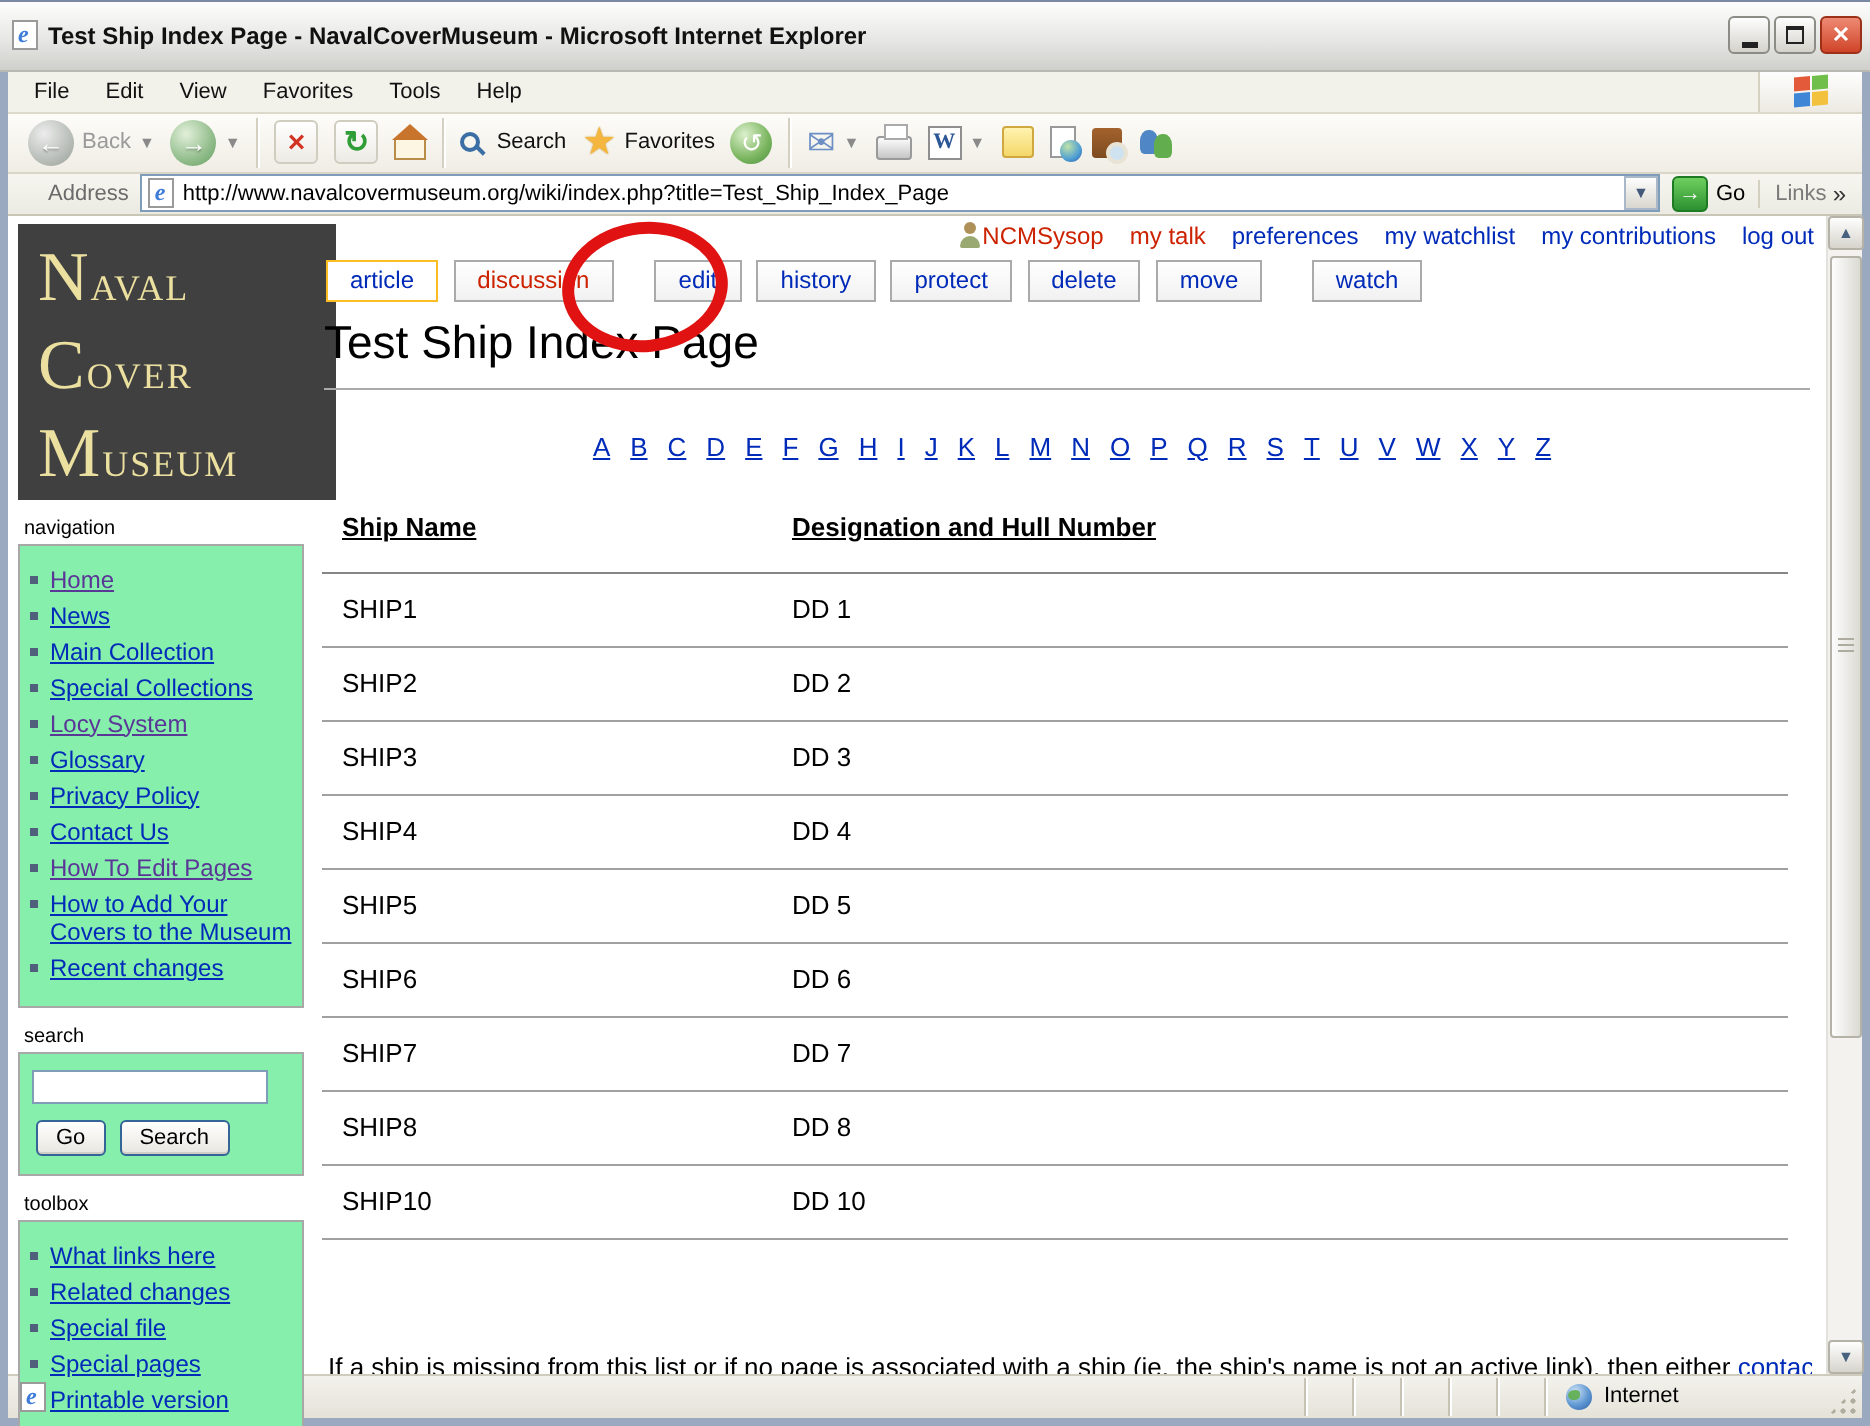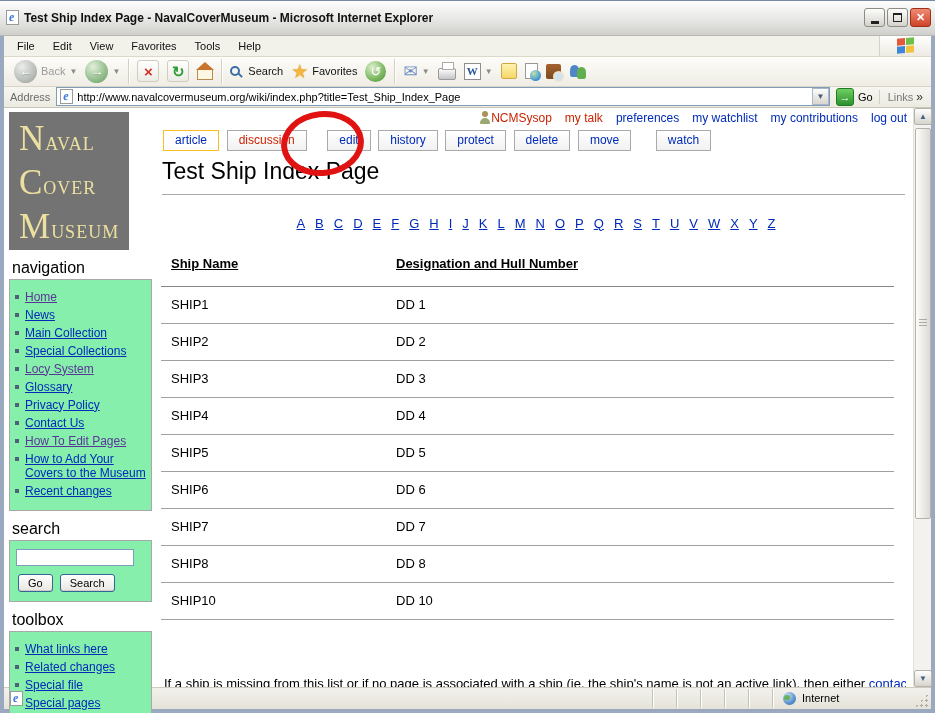--- a/index.html
+++ b/index.html
@@ -62,43 +62,43 @@
   .research-icon { width:15px; height:15px; background:linear-gradient(#a3622d,#7d4a1f); border-radius:2px; position:relative; }
   .research-icon::after { content:""; position:absolute; width:7px; height:7px; border:2px solid #e8e3d5; border-radius:50%; right:-3px; bottom:-3px; background:#cfe2f0; }
   .msn-icon { position:relative; width:20px; height:17px; }
   .msn-icon i { position:absolute; width:9px; height:12px; border-radius:45% 45% 25% 25%; }
   .msn-icon i:first-child { left:1px; top:2px; background:#4f86c6; }
   .msn-icon i:last-child { left:8px; top:4px; background:#62ae4e; }
 
   
   .addressbar { height:23px; background:linear-gradient(#f6f5f0,#ecebe2); border-bottom:1px solid #c9c6b8;
                 display:flex; align-items:center; padding:0 6px; gap:6px; font-size:11px; }
-  .addr-label { color:#6b6b6b; }
+  .addr-label { color:#6b6b6b;margin-left:14px; }
   .addr-field { flex:1; height:19px; background:#fff; border:1px solid #7f9db9; display:flex; align-items:center; gap:4px; padding-left:3px; }
   .addr-url { flex:1; color:#000; white-space:nowrap; overflow:hidden; }
   .addr-dd { width:17px; height:17px; border:1px solid #a9b8c8; background:linear-gradient(#fdfdfd,#d8d6ce); color:#44587a; font-size:8px; text-align:center; line-height:15px; }
   .page-e { width:13px; height:15px; background:#fff; border:1px solid #9a9a9a; position:relative; flex:none; }
   .page-e::after { content:"e"; position:absolute; left:2px; top:-1px; color:#3f7bd9; font:italic bold 12px "Liberation Serif", serif; }
   .go-btn { display:flex; align-items:center; gap:4px; }
   .go-icon { width:18px; height:18px; border:1px solid #1f7a24; border-radius:3px; background:linear-gradient(#6fcf5f,#2c9130);
              color:#fff; font-weight:bold; text-align:center; line-height:16px; font-size:11px; }
   .go-icon::after { content:"→"; }
   .links-group { display:flex; align-items:center; gap:3px; color:#7a7a7a; padding:0 2px 0 8px; border-left:1px solid #d3d0c2; }
   .chev:after { content:"»"; color:#333; font-size:12px; }
 
   
   .viewport { height:579px; display:flex; background:#fff; position:relative; }
 
   
   .sidebar { width:155px; flex:none; padding-top:4px; font-size:12px; }
-  .logo { width:120px; height:138px; background:#737373; margin-left:5px; padding:6px 0 0 10px; cursor:pointer; }
+  .logo { width:159px; height:138px; background:#404040; margin-left:5px; padding:6px 0 0 10px; cursor:pointer; }
   .logo-line { font-family:"Liberation Serif", serif; font-variant:small-caps; color:var(--logo-gold,#ece0a0);
                font-size:26px; line-height:41px; letter-spacing:1px; }
   .logo-line::first-letter { font-size:35px; }
-  .portlet-title { font-size:16px; color:#000; margin:9px 0 2px 8px; }
+  .portlet-title { font-size:10px; color:#000; margin:9px 0 2px 8px; }
   .portlet-body { margin:0 7px 0 5px; border:1px solid #a8a8a8; background:#86efac; padding:6px 2px 8px 2px; }
   .portlet-body ul { list-style:none; }
   .portlet-body li { position:relative; padding-left:13px; margin:4px 0; line-height:14px; }
   .portlet-body li::before { content:""; position:absolute; left:3px; top:5px; width:4px; height:4px; background:#50607b; }
   a { color:var(--link-blue,#002bb8); text-decoration:underline; cursor:pointer; }
   li.visited a { color:var(--link-visited,#5a3696); }
   .search-body { padding:8px 4px 9px 6px; }
   .search-input { width:118px; height:17px; border:1px solid #7f9db9; font-size:11px; padding:0 2px; }
   .search-buttons { margin-top:8px; display:flex; gap:7px; padding-left:2px; }
   .xp-btn { font-size:11px; font-family:"Liberation Sans",sans-serif; padding:2px 9px; border:1px solid #336596; border-radius:3px;

